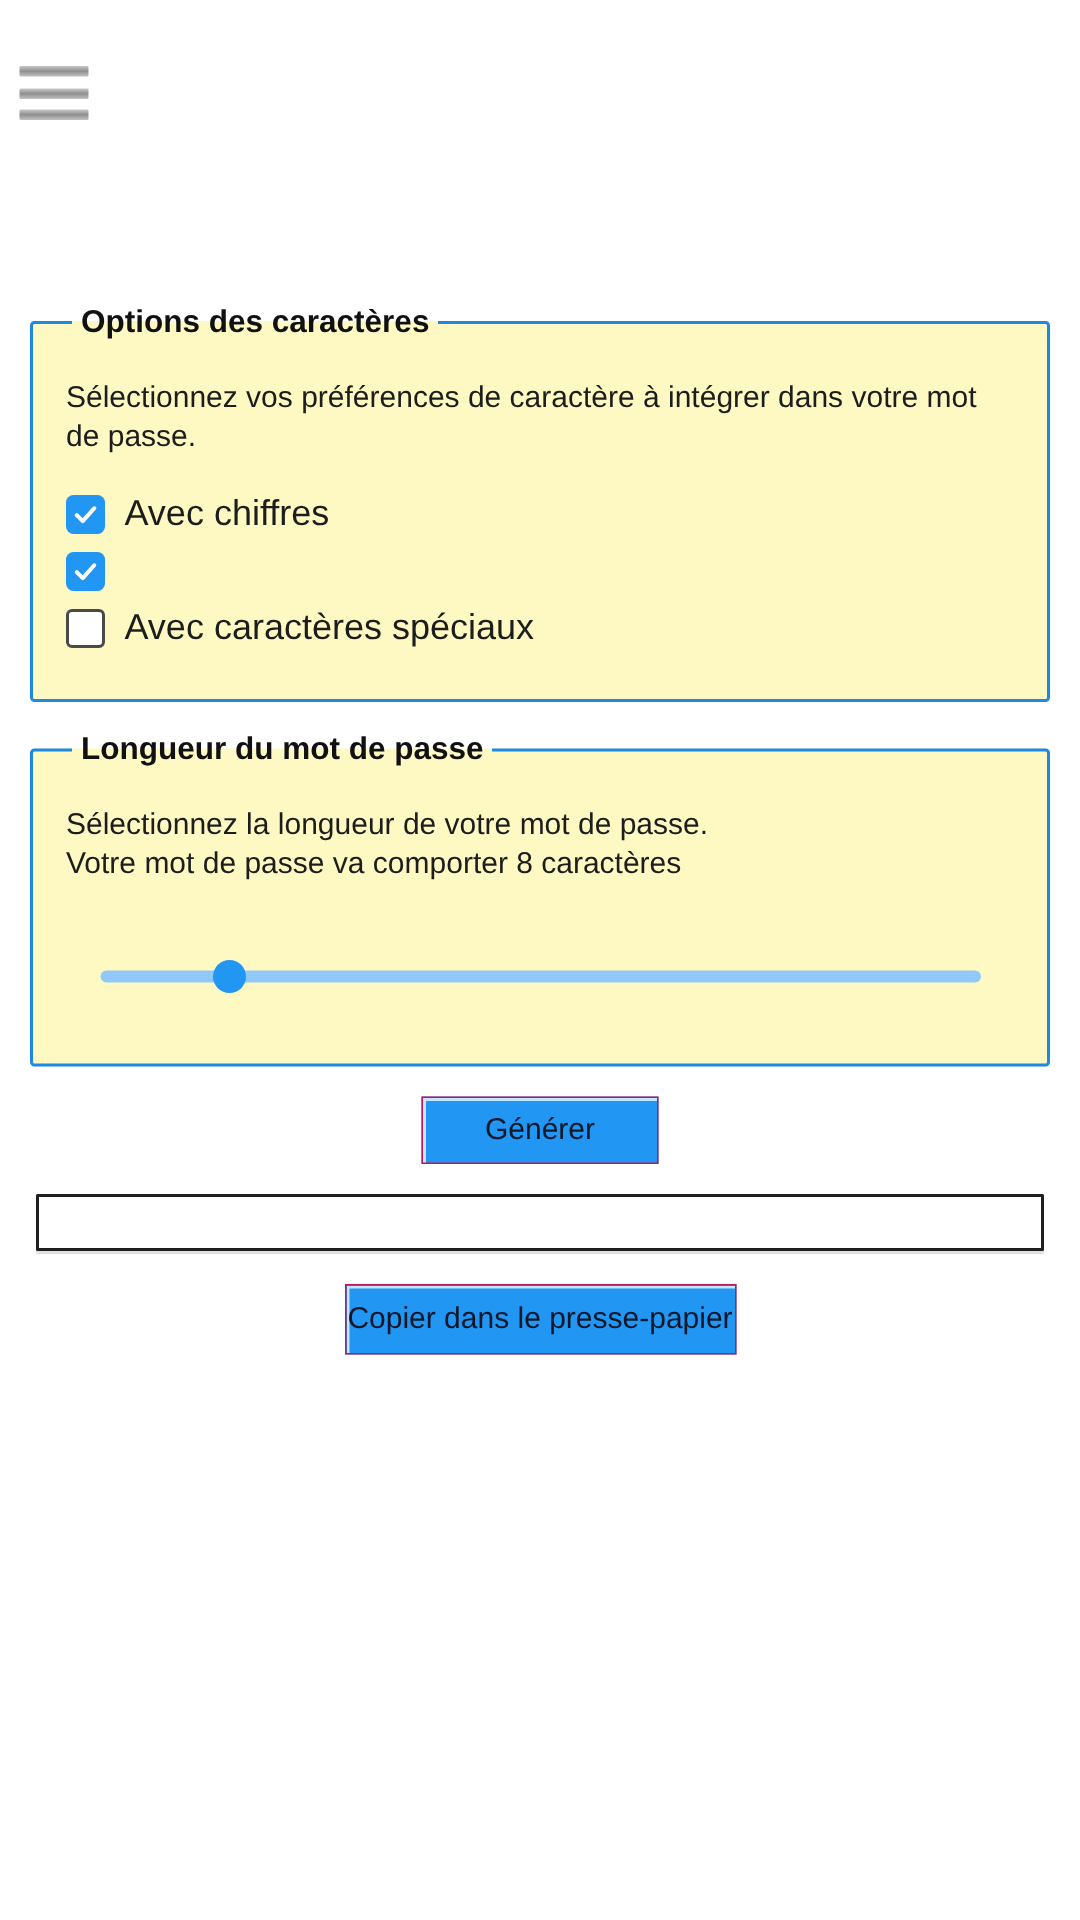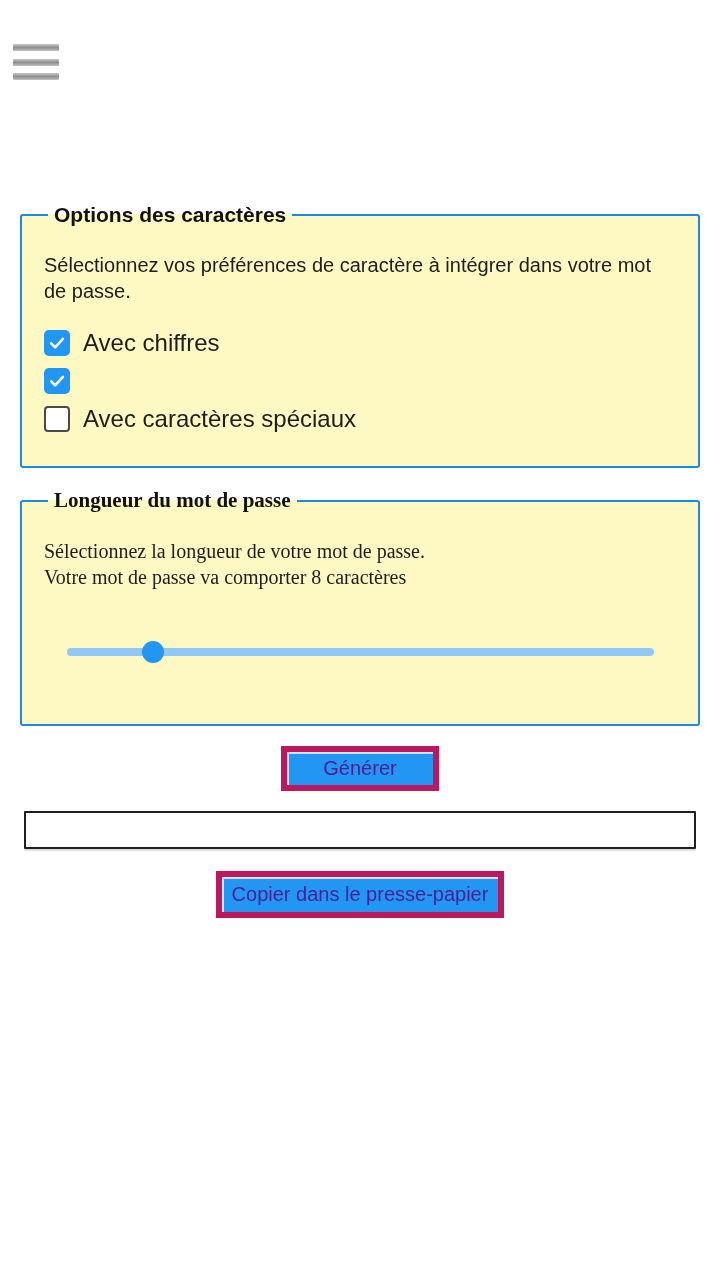--- a/index.html
+++ b/index.html
@@ -36,21 +36,21 @@
     background: #fef9c3;
   }
   fieldset.fs legend {
     font-size: 21px;
     font-weight: bold;
     color: #111111;
     padding: 0 6px;
     margin-left: 6px;
   }
   #options-fieldset { margin-top: 203px; }
-  #length-fieldset  { margin-top: 20px; padding-bottom: 60px; font-family: Liberation Serif, serif; }
+  #length-fieldset  { margin-top: 20px; padding-bottom: 46px; }
 
   .desc {
     font-size: 20px;
     line-height: 1.28;
     margin: 14px 2px 26px 2px;
     color: #1d1d1d;
   }
   #length-fieldset .desc { margin-bottom: 0; }
 
   
@@ -101,34 +101,34 @@
     width: 22px; height: 22px;
     border-radius: 50%;
     background: #2196f3;
     transform: translateX(-11px);
   }
 
   
   .btn-row { display: flex; justify-content: center; }
   button.btn {
     background: #2196f3;
-    color: #4c1d95;
+    color: #0f172a;
     font-family: "Liberation Sans", sans-serif;
     font-size: 20px;
-    border: 6px solid #be185d;
+    border: 1px solid #be185d;
     box-shadow: inset 2px 2px 0 rgba(255,255,255,0.75);
     cursor: pointer;
   }
   #generate-button {
     margin-top: 20px;
     width: 158px; height: 45px;
   }
   #copy-button {
     margin-top: 22px;
-    width: 288px; height: 47px;
+    width: 261px; height: 47px;
   }
 
   
   input.pwd {
     display: block;
     margin: 20px auto 0 auto;
     width: 672px; height: 38px;
     border: 2px solid #1f1f1f;
     border-radius: 1px;
     box-shadow: 0 2px 0 rgba(0,0,0,0.12);

